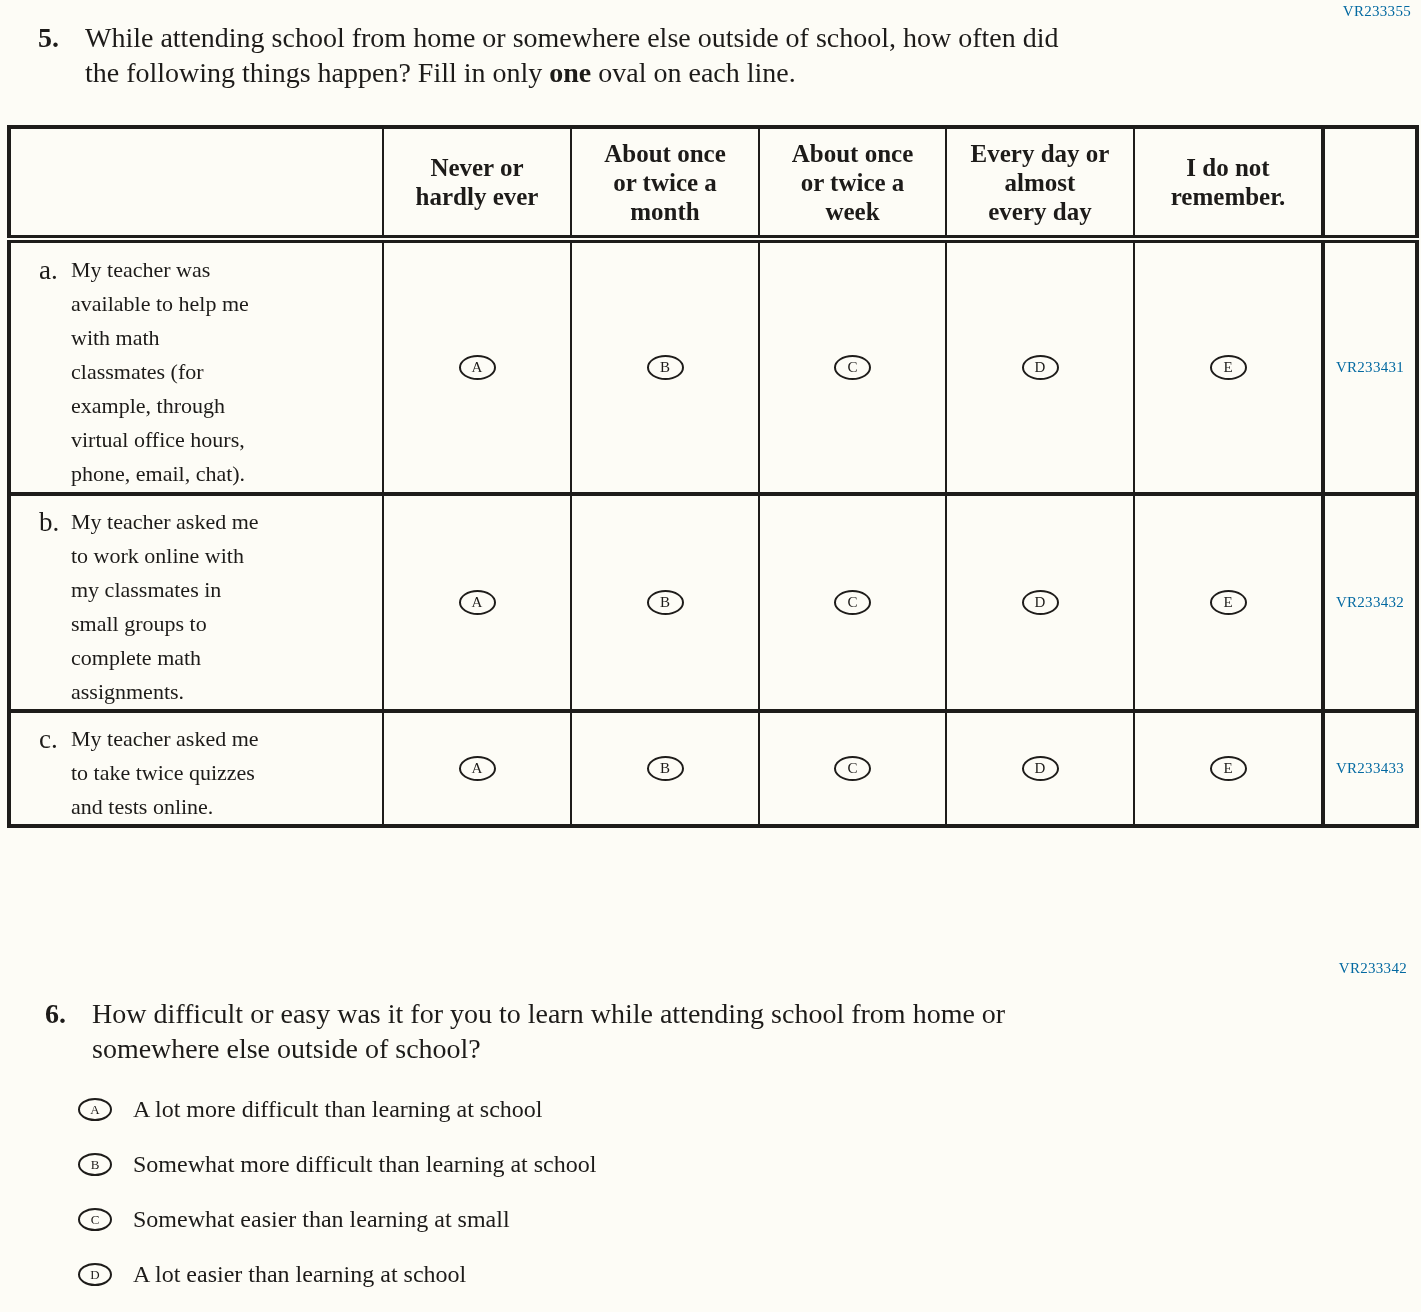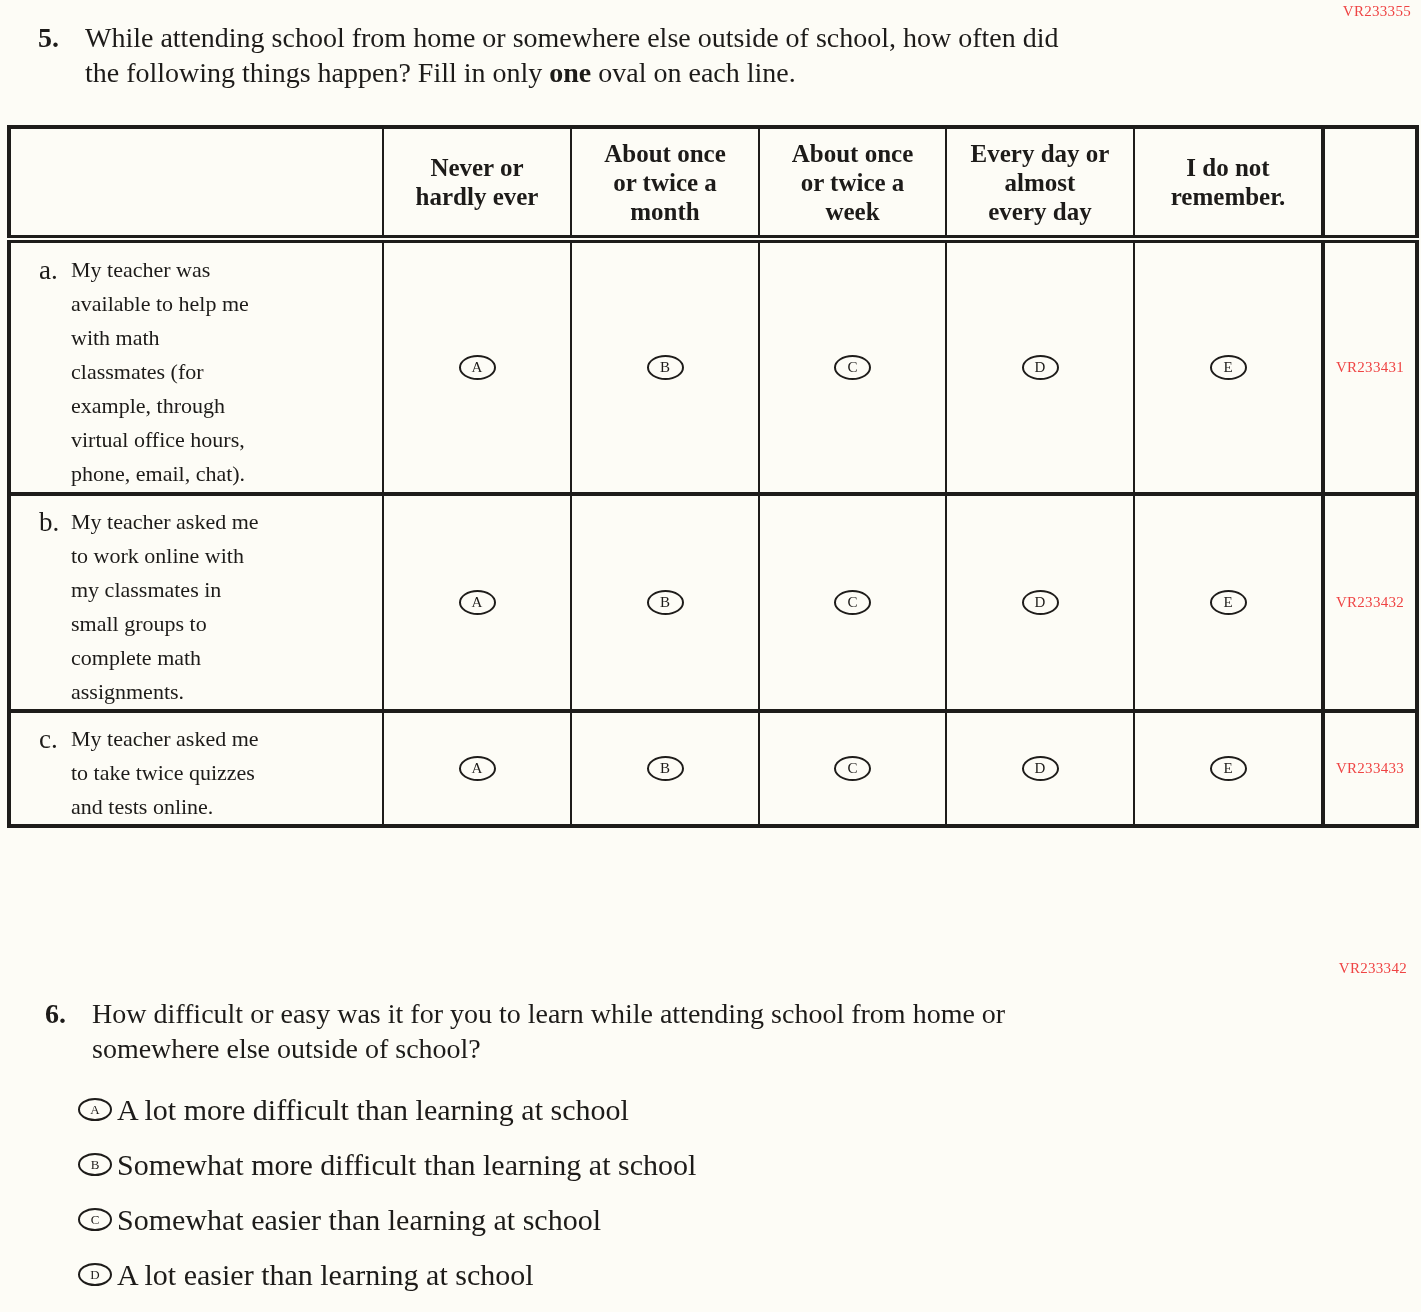--- a/index.html
+++ b/index.html
@@ -7,21 +7,21 @@
     font-family: "Liberation Serif", "DejaVu Serif", serif;
     color:#1d1b19;
     background:#ffffff;
   }
   .page {
     position:relative;
     width:1421px; height:1312px;
     background:#fdfcf6;
     overflow:hidden;
   }
-  .vr-code { font-size:15px; color:#ef4444; letter-spacing:0.3px; }
+  .vr-code { font-size:15px; color:#0369a1; letter-spacing:0.3px; }
   .code-top-right { position:absolute; top:3px; right:10px; }
   .code-mid-right { position:absolute; top:960px; right:14px; }
 
   
   .question { position:absolute; display:flex; }
   .q-number { font-weight:bold; font-size:28px; line-height:35px; width:30px; flex:0 0 30px; }
   .q-text { font-size:28px; line-height:35px; margin-left:17px; }
   .q5-block { top:20px; left:38px; width:1180px; }
   .q6-block { top:996px; left:45px; width:1180px; }
   .bold-word { font-weight:bold; }
@@ -75,21 +75,21 @@
 
   
   .q6-options { position:absolute; top:1082px; left:78px; }
   .q6-option { display:flex; align-items:center; height:55px; }
   .oval-sm {
     display:inline-flex; align-items:center; justify-content:center;
     width:34px; height:23px; flex:0 0 34px;
     border:2.5px solid #1e1c1a; border-radius:50%;
     font-size:13px; line-height:1; cursor:pointer;
   }
-  .q6-option-label { font-size:30px; margin-left:5px; }
+  .q6-option-label { font-size:24px; margin-left:21px; }
 </style>
 </head>
 <body>
 
 <div class="page">
 
   <div class="vr-code code-top-right">VR233355</div>
 
   <div class="question q5-block">
     <div class="q-number">5.</div>
@@ -217,21 +217,21 @@
     <div class="q6-option">
       <span class="oval-sm">A</span>
       <span class="q6-option-label">A lot more difficult than learning at school</span>
     </div>
     <div class="q6-option">
       <span class="oval-sm">B</span>
       <span class="q6-option-label">Somewhat more difficult than learning at school</span>
     </div>
     <div class="q6-option">
       <span class="oval-sm">C</span>
-      <span class="q6-option-label">Somewhat easier than learning at school</span>
+      <span class="q6-option-label">Somewhat easier than learning at small</span>
     </div>
     <div class="q6-option">
       <span class="oval-sm">D</span>
       <span class="q6-option-label">A lot easier than learning at school</span>
     </div>
   </div>
 
 </div>
 
 </body></html>

